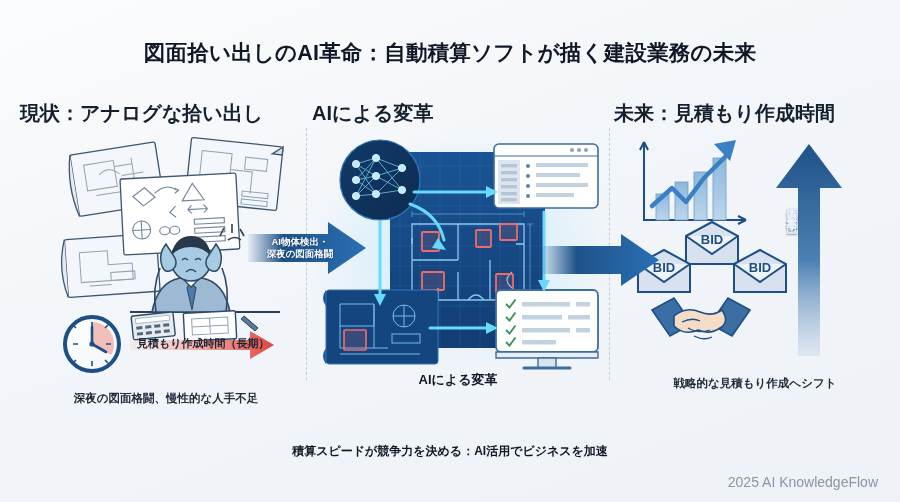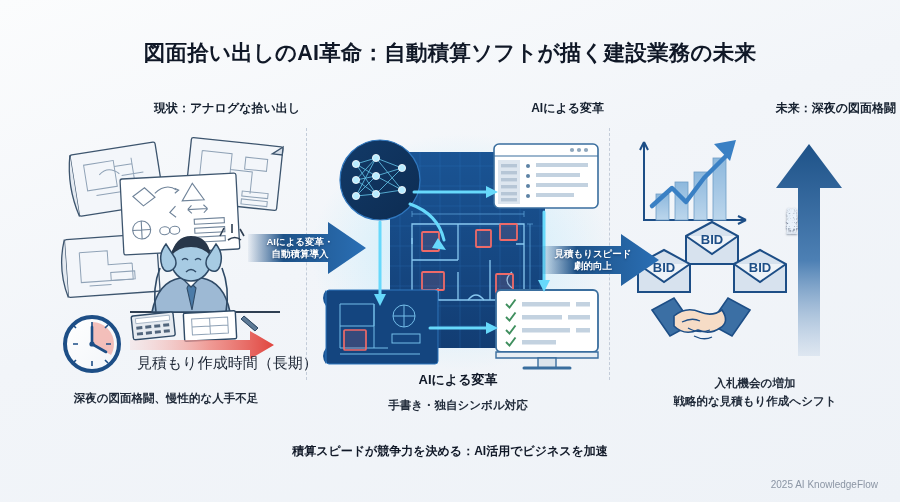--- a/index.html
+++ b/index.html
@@ -31,24 +31,24 @@
     font-size: 21.5px;
     font-weight: bold;
     letter-spacing: 0.2px;
     color: #101827;
   }
 
   
   .col-head {
     position: absolute;
     top: 100px;
-    font-size: 12px;
+    font-size: 20px;
     font-weight: bold;
     color: #15202f;
-    text-align: right;
+    text-align: left;
   }
   .col-head.c1 { left: 20px;  width: 280px; }
   .col-head.c2 { left: 312px; width: 292px; }
   .col-head.c3 { left: 614px; width: 282px; }
 
   
   .divider {
     position: absolute;
     top: 128px;
     height: 252px;
@@ -89,23 +89,23 @@
     font-weight: bold;
     line-height: 1.25;
     text-shadow: 0 1px 2px rgba(0,30,70,.55);
     pointer-events: none;
   }
 
   
   .clock-caption {
     position: absolute;
     left: 137px;
-    top: 354px;
-    font-size: 15px;
-    font-weight: normal;
+    top: 336px;
+    font-size: 11px;
+    font-weight: bold;
     color: #1b2433;
     white-space: nowrap;
   }
 
   
   .cap {
     position: absolute;
     text-align: center;
     font-size: 11.5px;
     line-height: 1.55;
@@ -132,21 +132,21 @@
     width: 900px;
     text-align: center;
     font-size: 12px;
     font-weight: bold;
     color: #101827;
   }
   .credit {
     position: absolute;
     right: 22px;
     bottom: 12px;
-    font-size: 10px;
+    font-size: 14px;
     color: #8b95a4;
   }
 
   
   .vert-label {
     position: absolute;
     left: 779px;
     top: 198px;
     width: 20px;
     font-size: 11px;
@@ -160,21 +160,21 @@
 </style>
 </head>
 <body>
 
 <div id="stage">
 
   <div class="title">図面拾い出しのAI革命：自動積算ソフトが描く建設業務の未来</div>
 
   <div class="col-head c1">現状：アナログな拾い出し</div>
   <div class="col-head c2">AIによる変革</div>
-  <div class="col-head c3">未来：深夜の図面格闘</div>
+  <div class="col-head c3">未来：見積もり作成時間</div>
 
   <div class="divider d1"></div>
   <div class="divider d2"></div>
 
   <div class="panel left">
     <svg width="262" height="240" viewBox="0 0 262 240" aria-hidden="true">
       <defs>
         <linearGradient id="redArrow" x1="0" y1="0" x2="1" y2="0">
           <stop offset="0%" stop-color="#f6c9c6" stop-opacity="0.25"></stop>
           <stop offset="55%" stop-color="#ef8b84" stop-opacity="0.85"></stop>
@@ -534,52 +534,46 @@
       <defs>
         <linearGradient id="fa1" x1="0" y1="0" x2="1" y2="0">
           <stop offset="0%" stop-color="#1e4f86" stop-opacity=".05"></stop>
           <stop offset="30%" stop-color="#1e5389"></stop>
           <stop offset="100%" stop-color="#2a6fb5"></stop>
         </linearGradient>
       </defs>
       <path d="M0 14 h80 v-12 l38 26 l-38 26 v-12 h-80 z" fill="url(#fa1)"></path>
     </svg>
     <div class="flow-label">
-      <span>AIによる変革・</span>
-      <span>自動積算導入</span>
+      <span>AI物体検出・</span>
+      <span>深夜の図面格闘</span>
     </div>
   </div>
 
   <div class="flow-arrow a2">
     <svg width="120" height="56" viewBox="0 0 120 56">
       <defs>
         <linearGradient id="fa2" x1="0" y1="0" x2="1" y2="0">
           <stop offset="0%" stop-color="#1e4f86" stop-opacity=".05"></stop>
           <stop offset="30%" stop-color="#1e5389"></stop>
           <stop offset="100%" stop-color="#2a6fb5"></stop>
         </linearGradient>
       </defs>
       <path d="M0 14 h80 v-12 l38 26 l-38 26 v-12 h-80 z" fill="url(#fa2)"></path>
     </svg>
-    <div class="flow-label">
-      <span>見積もりスピード</span>
-      <span>劇的向上</span>
-    </div>
   </div>
 
   <div class="cap c1">
     <span class="line">深夜の図面格闘、慢性的な人手不足</span>
   </div>
 
   <div class="cap c2">
     <span class="sub-title">AIによる変革</span>
-    <span class="line">手書き・独自シンボル対応</span>
   </div>
 
   <div class="cap c3">
-    <span class="line">入札機会の増加</span>
     <span class="line">戦略的な見積もり作成へシフト</span>
   </div>
 
   <div class="footline">積算スピードが競争力を決める：AI活用でビジネスを加速</div>
   <div class="credit">2025 AI KnowledgeFlow</div>
 
 </div>
 
 </body></html>

